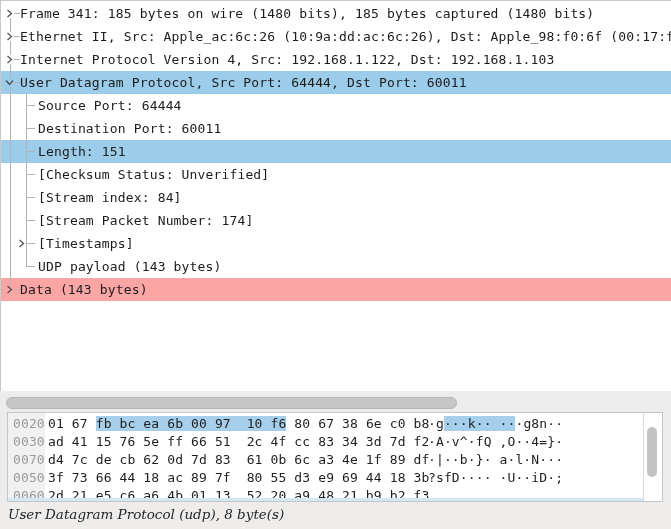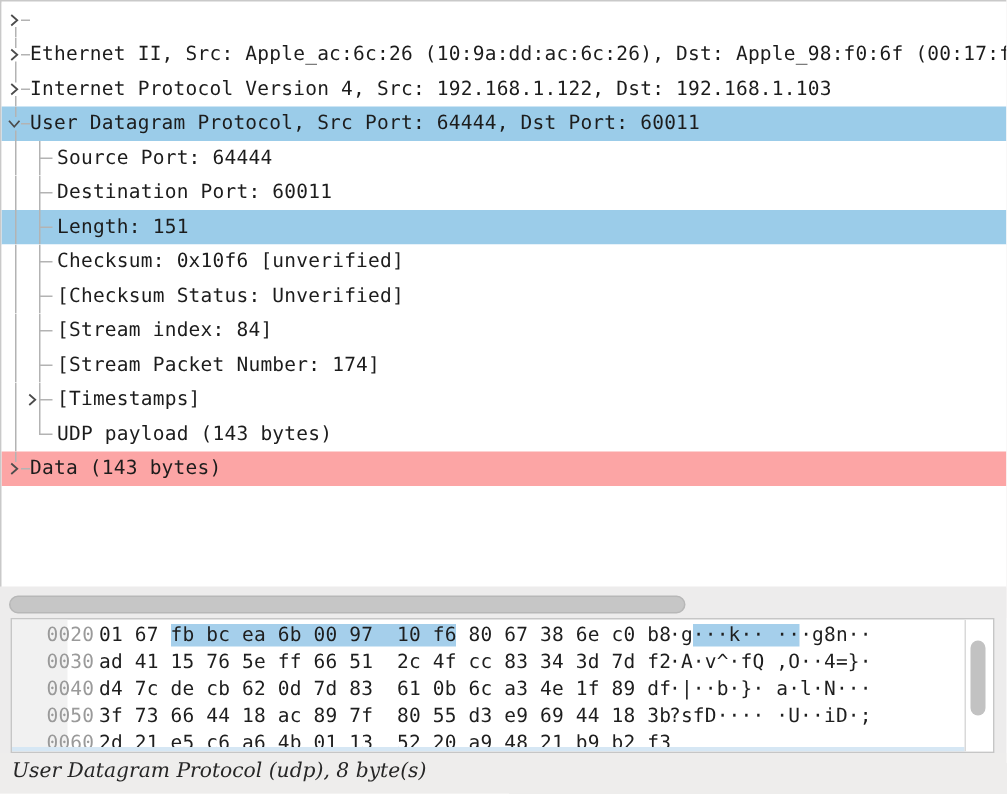--- a/index.html
+++ b/index.html
@@ -34,21 +34,21 @@
   .hscroll-track{position:absolute;left:0;top:391px;width:671px;height:21px;background:#edecec;}
   .hscroll-thumb{position:absolute;left:6px;top:6px;width:451px;height:12px;border-radius:6px;
                  background:#c6c6c6;border:1px solid #b7b7b7;box-sizing:border-box;}
 
   
   .hex-pane{position:absolute;left:7px;top:412px;width:656px;height:90px;background:#ffffff;
             border:1px solid #c6c6c6;box-sizing:border-box;overflow:hidden;}
   .offset-col-bg{position:absolute;left:0;top:0;bottom:3px;width:37px;background:#f1f1f1;}
   .hex-rows{position:absolute;left:0;top:2px;right:18px;}
   .hex-row{position:relative;height:18px;line-height:18px;font-size:13px;letter-spacing:.12px;
-           white-space:pre;color:#1e1e1e;margin-left:18px;}
+           white-space:pre;color:#1e1e1e;}
   .hex-row .offset{position:absolute;left:0;width:37px;padding-left:5px;box-sizing:border-box;
                    color:#9a9a9a;}
   .hex-row .bytes{position:absolute;left:40px;white-space:pre;text-align:right;}
   .hex-row .ascii{position:absolute;left:420px;white-space:pre;}
   .hex-row .sel{background:#a5cfeb;}
   .vscroll-strip{position:absolute;right:0;top:0;bottom:0;width:18px;background:#ffffff;
                  border-left:1px solid #d9d9d9;}
   .vscroll-thumb{position:absolute;left:3px;top:14px;width:10px;height:50px;border-radius:5px;
                  background:#c2c2c2;}
   .partial-row-strip{position:absolute;left:0;right:18px;bottom:0;height:3px;background:#d6e7f4;}
@@ -66,20 +66,21 @@
   <div class="tree-pane">
     <div>
         <div class="tree-row hl-none">
           <i class="g vr-b"></i>
           <i class="g st0"></i>
           <span class="expander lvl0">
             <svg width="9" height="9" viewBox="0 0 9 9">
               <polyline points="2.5,1 6.5,4.5 2.5,8" fill="none" stroke="#4c4c4c" stroke-width="1.2"></polyline>
             </svg>
           </span>
+          <span class="label lvl0">Frame 341: 185 bytes on wire (1480 bits), 185 bytes captured (1480 bits)</span>
         </div>
         <div class="tree-row hl-none">
           <i class="g vr-f"></i>
           <i class="g st0"></i>
           <span class="expander lvl0">
             <svg width="9" height="9" viewBox="0 0 9 9">
               <polyline points="2.5,1 6.5,4.5 2.5,8" fill="none" stroke="#4c4c4c" stroke-width="1.2"></polyline>
             </svg>
           </span>
           <span class="label lvl0">Ethernet II, Src: Apple_ac:6c:26 (10:9a:dd:ac:6c:26), Dst: Apple_98:f0:6f (00:17:f</span>
@@ -114,26 +115,20 @@
           <i class="g vr-f"></i>
           <i class="g vc-f"></i>
           <i class="g st1"></i>
           <span class="label lvl1">Destination Port: 60011</span>
         </div>
         <div class="tree-row hl-blue">
           <i class="g vr-f"></i>
           <i class="g vc-f"></i>
           <i class="g st1"></i>
           <span class="label lvl1">Length: 151</span>
-        </div>
-        <div class="tree-row hl-none">
-          <i class="g vr-f"></i>
-          <i class="g vc-f"></i>
-          <i class="g st1"></i>
-          <span class="label lvl1">Checksum: 0x10f6 [unverified]</span>
         </div>
         <div class="tree-row hl-none">
           <i class="g vr-f"></i>
           <i class="g vc-f"></i>
           <i class="g st1"></i>
           <span class="label lvl1">[Checksum Status: Unverified]</span>
         </div>
         <div class="tree-row hl-none">
           <i class="g vr-f"></i>
           <i class="g vc-f"></i>
@@ -178,21 +173,21 @@
 
   <div class="hscroll-track">
     <div class="hscroll-thumb"></div>
   </div>
 
   <div class="hex-pane">
     <div class="offset-col-bg"></div>
     <div class="hex-rows">
         <div class="hex-row"><span class="offset">0020</span><span class="bytes"><span>01 67 </span><span class="sel">fb bc ea 6b 00 97  10 f6</span><span> 80 67 38 6e c0 b8</span></span><span class="ascii"><span>·g</span><span class="sel">···k·· ··</span><span>·g8n··</span></span></div>
         <div class="hex-row"><span class="offset">0030</span><span class="bytes"><span>ad 41 15 76 5e ff 66 51  2c 4f cc 83 34 3d 7d f2</span></span><span class="ascii"><span>·A·v^·fQ ,O··4=}·</span></span></div>
-        <div class="hex-row"><span class="offset">0040</span><span class="bytes"><span>d4 7c de cb 62 0d 7d 83  61 0b 6c a3 4e 1f 89 df</span></span><span class="ascii"><span>·|··b·}· a·l·N···</span></span></div>
+        <div class="hex-row"><span class="offset">0070</span><span class="bytes"><span>d4 7c de cb 62 0d 7d 83  61 0b 6c a3 4e 1f 89 df</span></span><span class="ascii"><span>·|··b·}· a·l·N···</span></span></div>
         <div class="hex-row"><span class="offset">0050</span><span class="bytes"><span>3f 73 66 44 18 ac 89 7f  80 55 d3 e9 69 44 18 3b</span></span><span class="ascii"><span>?sfD···· ·U··iD·;</span></span></div>
         <div class="hex-row"><span class="offset">0060</span><span class="bytes"><span>2d 21 e5 c6 a6 4b 01 13  52 20 a9 48 21 b9 b2 f3</span></span></div>
       </div>
     <div class="partial-row-strip"></div>
     <div class="vscroll-strip">
       <div class="vscroll-thumb"></div>
     </div>
   </div>
 
   <div class="status-bar">

